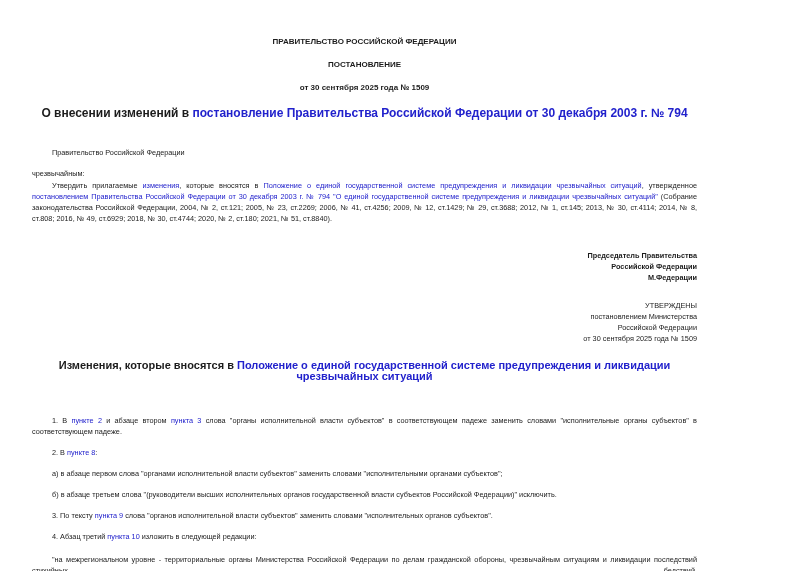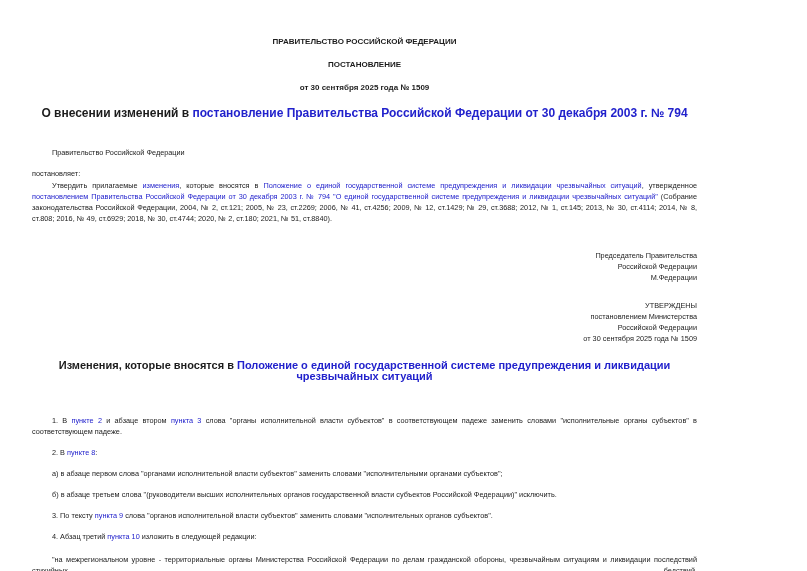--- a/index.html
+++ b/index.html
@@ -26,21 +26,21 @@
   .mt12 { margin-top: 12px; }
   .doc-title { margin-top: 15px; font-size: 12px; }
   .intro { margin-top: 28px; text-indent: 20px; }
   .resolves { margin-top: 10px; }
   .para {
     margin-top: 1px;
     text-align: justify;
     text-indent: 20px;
   }
   .right-block { text-align: right; }
-  .signature { margin-top: 26px; }
+  .signature { margin-top: 26px; font-weight: bold; }
   .approval { margin-top: 17px; }
   .annex-heading { margin-top: 16px; font-size: 11px; }
   .amendments { margin: 0; }
   .item {
     margin-top: 10px;
     text-align: justify;
     text-indent: 20px;
   }
   .item.first { margin-top: 33px; }
   .item.quoted {
@@ -55,21 +55,21 @@
 
 <div class="page">
 
   <div class="center bold hdr">ПРАВИТЕЛЬСТВО РОССИЙСКОЙ ФЕДЕРАЦИИ</div>
   <div class="center bold hdr mt12">ПОСТАНОВЛЕНИЕ</div>
   <div class="center bold hdr mt12">от 30 сентября 2025 года № 1509</div>
 
   <div class="center bold doc-title"><span>О внесении изменений в </span><span class="link">постановление Правительства Российской Федерации от 30 декабря 2003 г. № 794</span></div>
 
   <div class="intro">Правительство Российской Федерации</div>
-  <div class="resolves">постановляет:</div>
+  <div class="resolves">чрезвычайным:</div>
   <div class="para"><span>Утвердить прилагаемые </span><span class="link">изменения</span><span>, которые вносятся в </span><span class="link">Положение о единой государственной системе предупреждения и ликвидации чрезвычайных ситуаций</span><span>, утвержденное </span><span class="link">постановлением Правительства Российской Федерации от 30 декабря 2003 г. № 794 "О единой государственной системе предупреждения и ликвидации чрезвычайных ситуаций"</span><span> (Собрание законодательства Российской Федерации, 2004, № 2, ст.121; 2005, № 23, ст.2269; 2006, № 41, ст.4256; 2009, № 12, ст.1429; № 29, ст.3688; 2012, № 1, ст.145; 2013, № 30, ст.4114; 2014, № 8, ст.808; 2016, № 49, ст.6929; 2018, № 30, ст.4744; 2020, № 2, ст.180; 2021, № 51, ст.8840).</span></div>
 
   <div class="right-block signature">
     <div>Председатель Правительства</div>
     <div>Российской Федерации</div>
     <div>М.Федерации</div>
   </div>
 
   <div class="right-block approval">
     <div>УТВЕРЖДЕНЫ</div>

